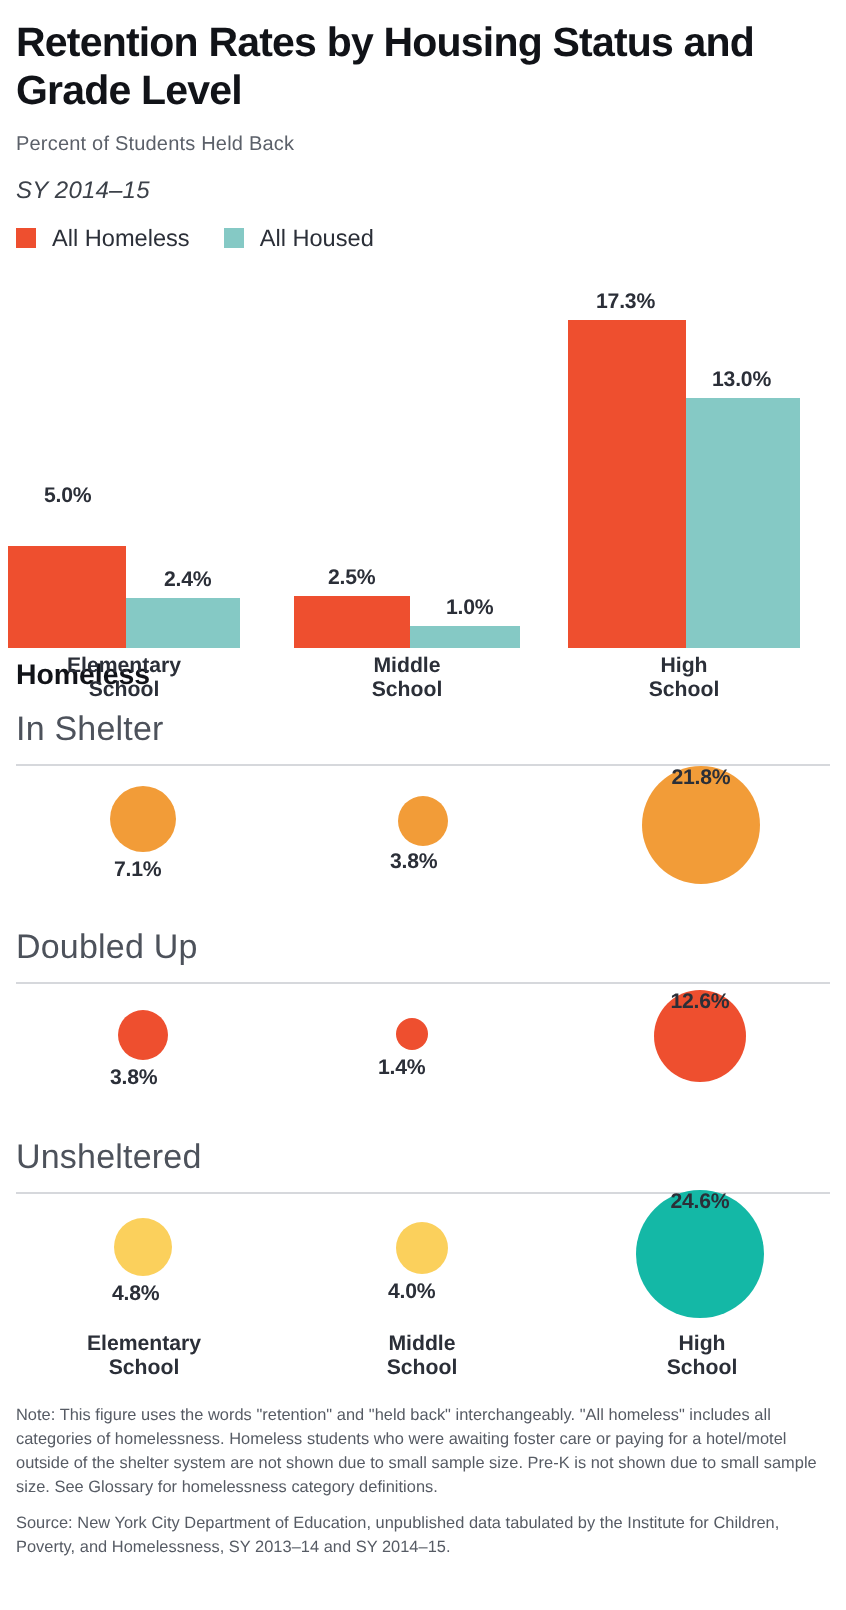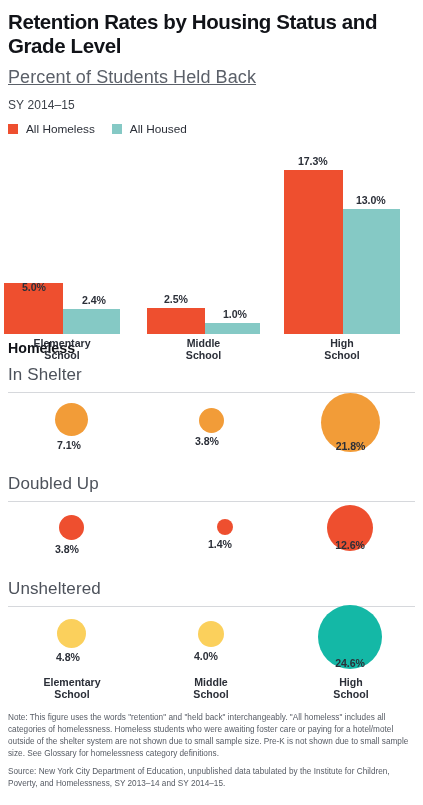--- a/index.html
+++ b/index.html
@@ -27,31 +27,31 @@
   .fig-title {
     font-size: 20.5px;
     font-weight: bold;
     line-height: 1.16;
     letter-spacing: -0.4px;
     color: #111318;
     margin: 10px 0 0 0;
     max-width: 400px;
   }
   .fig-subtitle {
-    font-size: 18px;
+    font-size: 10px;
     color: #5b6069;
     margin-top: 9px;
     letter-spacing: 0.1px;
-    text-decoration: underline;
   }
   .fig-period {
     font-size: 12px;
     color: #3c4149;
     margin-top: 10px;
     letter-spacing: 0.1px;
+    font-style: italic;
   }
 
   
   .legend {
     display: flex;
     align-items: center;
     gap: 17px;
     margin-top: 10px;
   }
   .legend-item {
@@ -128,21 +128,21 @@
   }
   .bubble-cell {
     position: absolute;
     top: 0;
     height: 72px;
   }
   .bubble {
     position: absolute;
     border-radius: 50%;
     display: flex;
-    align-items: flex-end;
+    align-items: flex-start;
     justify-content: center;
   }
   .bubble-inner-label {
     font-size: 10.6px;
     font-weight: bold;
     color: #2b2f38;
     letter-spacing: -0.1px;
   }
   .bubble-below-label {
     position: absolute;
@@ -199,21 +199,21 @@
       <span>All Housed</span>
     </div>
   </div>
 
   <div class="bar-chart">
 
     <div class="bar-group" style="left:-4px; width:116px;">
       <div class="bars">
         <div class="bar" style="left:0px; width:59px; height:51px; background:#ee4f2f;"></div>
         <div class="bar" style="left:59px; width:57px; height:25px; background:#85c9c5;"></div>
-        <div class="bar-value" style="left:18px; bottom:41px;">5.0%</div>
+        <div class="bar-value" style="left:18px; bottom:70px;">5.0%</div>
         <div class="bar-value" style="left:78px; bottom:28px;">2.4%</div>
       </div>
       <div class="cat-label" style="left:0px; width:116px;">Elementary
 School</div>
     </div>
 
     <div class="bar-group" style="left:139px; width:113px;">
       <div class="bars">
         <div class="bar" style="left:0px; width:58px; height:26px; background:#ee4f2f;"></div>
         <div class="bar" style="left:58px; width:55px; height:11px; background:#85c9c5;"></div>
@@ -257,21 +257,21 @@
     </div>
   </div>
 
   <div class="sub-label">Doubled Up</div>
   <div class="divider"></div>
   <div class="bubble-row" style="height:68px;">
     <div class="bubble-cell" style="left:19px; width:90px;">
       <div class="bubble" style="left:32px; top:13px; width:25px; height:25px; background:#ee4f2f;"></div>
       <div class="bubble-below-label" style="left:28px; top:41px;">3.8%</div>
     </div>
-    <div class="bubble-cell" style="left:171px; width:90px;">
+    <div class="bubble-cell" style="left:152px; width:90px;">
       <div class="bubble" style="left:38px; top:17px; width:16px; height:16px; background:#ee4f2f;"></div>
       <div class="bubble-below-label" style="left:29px; top:36px;">1.4%</div>
     </div>
     <div class="bubble-cell" style="left:298px; width:90px;">
       <div class="bubble" style="left:21px; top:3px; width:46px; height:46px; background:#ee4f2f;">
         <span class="bubble-inner-label">12.6%</span>
       </div>
     </div>
   </div>
 

